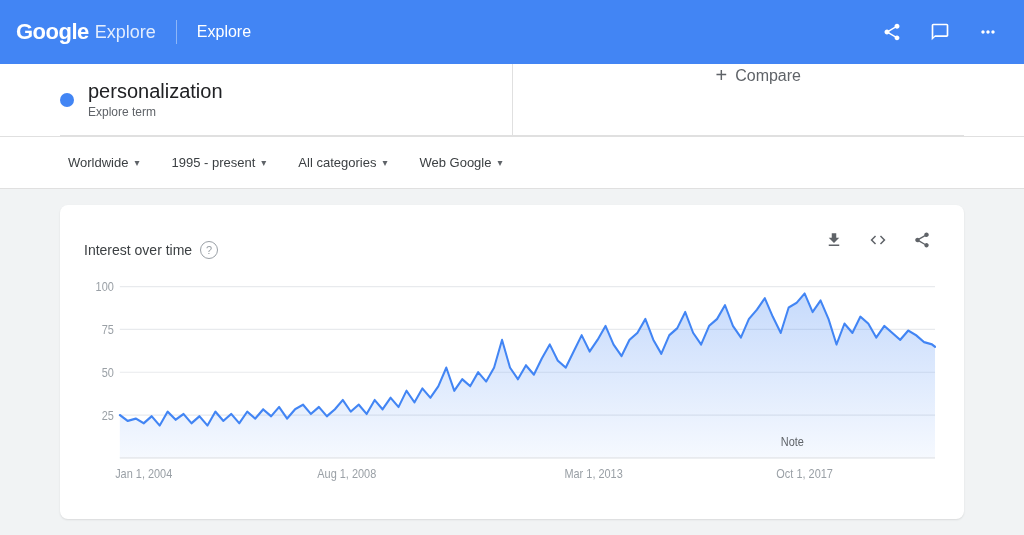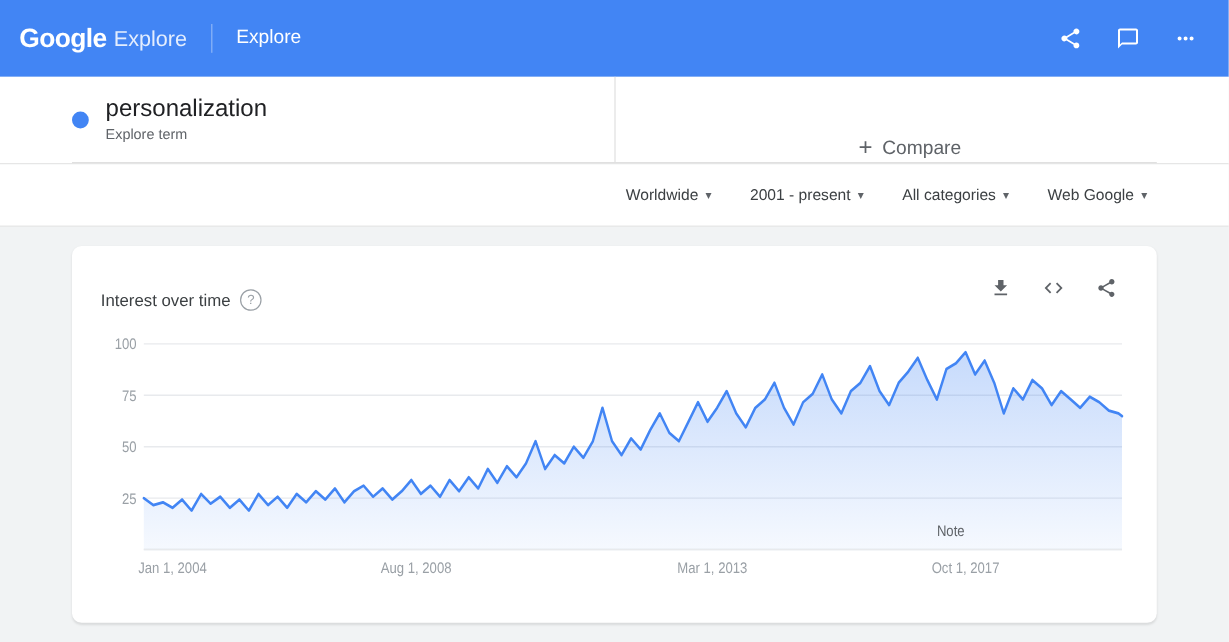--- a/index.html
+++ b/index.html
@@ -60,21 +60,21 @@
     }
 
     
     .search-area {
       background: white;
       padding: 0 60px;
       border-bottom: 1px solid #e0e0e0;
     }
     .search-row {
       display: flex;
-      align-items: flex-end;
+      align-items: flex-start;
       border-bottom: 1px solid #e0e0e0;
     }
     .search-term-box {
       display: flex;
       align-items: center;
       padding: 16px 0;
       gap: 14px;
       flex: 1;
       border-right: 1px solid #e0e0e0;
       padding-right: 40px;
@@ -114,21 +114,20 @@
     }
 
     
     .filter-bar {
       background: white;
       padding: 12px 60px;
       display: flex;
       align-items: center;
       gap: 16px;
       border-bottom: 1px solid #e0e0e0;
-      justify-content: flex-end;
     }
     .filter-dropdown {
       display: flex;
       align-items: center;
       gap: 6px;
       font-size: 13px;
       color: #3c4043;
       cursor: pointer;
       padding: 6px 8px;
       border-radius: 4px;
@@ -252,21 +251,21 @@
     </div>
   </div>
 </div>
 
 <div class="filter-bar">
   <div class="filter-dropdown">
     <span>Worldwide</span>
     <span class="dropdown-arrow">▾</span>
   </div>
   <div class="filter-dropdown">
-    <span>2001 - present</span>
+    <span>1995 - present</span>
     <span class="dropdown-arrow">▾</span>
   </div>
   <div class="filter-dropdown">
     <span>All categories</span>
     <span class="dropdown-arrow">▾</span>
   </div>
   <div class="filter-dropdown">
     <span>Web Google</span>
     <span class="dropdown-arrow">▾</span>
   </div>

